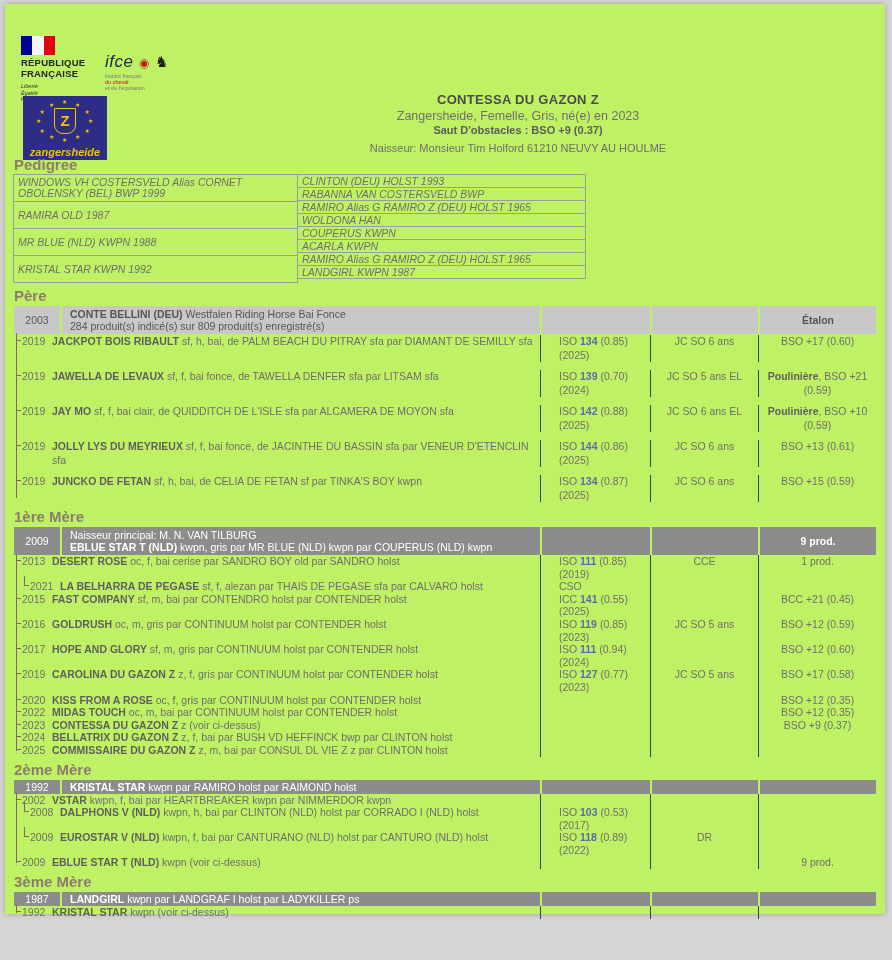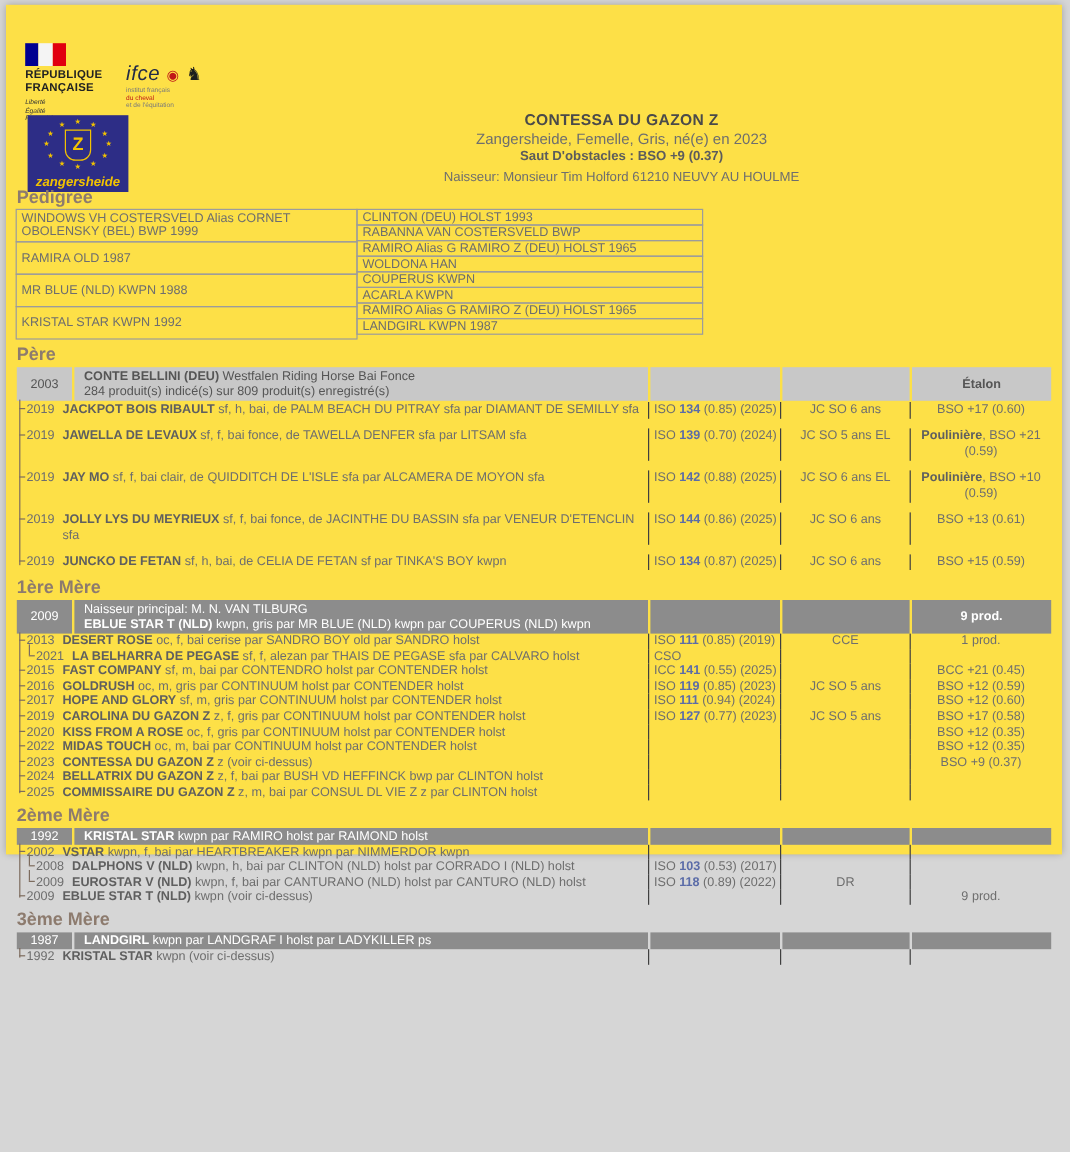--- a/index.html
+++ b/index.html
@@ -2,22 +2,22 @@
 <html><head>
 <meta charset="utf-8">
 <style>
   html,body{margin:0;padding:0;}
   body{
     width:892px;height:960px;background:#d6d6d6;
     font-family:"Liberation Sans","DejaVu Sans",sans-serif;
     position:relative;overflow:hidden;
   }
   #page{
-    position:absolute;left:5px;top:4px;width:880px;height:708px;
-    background:#fde047;box-shadow:0 0 6px rgba(0,0,0,.25);
+    position:absolute;left:5px;top:4px;width:880px;height:910px;
+    background:#bef264;box-shadow:0 0 6px rgba(0,0,0,.25);
     color:#6e6e6e;
   }
   
   #rf-logo{position:absolute;left:16px;top:32px;width:110px;}
   #rf-flag{display:flex;width:34px;height:19px;margin-bottom:3px;}
   #rf-flag div{flex:1;}
   .rf-b{background:#000091;} .rf-w{background:#f4f4f4;} .rf-r{background:#e1000f;}
   #rf-title{font-weight:bold;color:#222;font-size:9.5px;line-height:10.5px;letter-spacing:.2px;}
   #rf-motto{font-style:italic;font-size:5.5px;color:#333;line-height:6.5px;margin-top:4px;}
   #ifce-logo{position:absolute;left:100px;top:48px;}
@@ -40,21 +40,21 @@
   #title-block{position:absolute;left:150px;top:88px;width:726px;text-align:center;}
   #horse-title{font-size:13px;font-weight:bold;color:#4a4a4a;letter-spacing:.3px;}
   #horse-subtitle{font-size:12.5px;color:#6e6e6e;margin-top:2px;}
   #horse-discipline{font-size:11px;color:#5c5c5c;font-weight:bold;margin-top:1px;}
   #horse-breeder{font-size:11px;color:#6e6e6e;margin-top:6px;}
   
   #content{position:absolute;left:9px;top:148px;width:862px;}
   .sec-heading{font-size:15px;font-weight:bold;color:#8d7b6e;margin:4px 0 2px 0;}
   
   #pedigree-table{display:flex;width:860px;font-size:10.5px;line-height:11px;}
-  .ped-col{display:flex;flex-direction:column;}
+  .ped-col{display:flex;flex-direction:column;font-style:italic;}
   .ped-col.c1{width:288px;} .ped-col.c2{width:284px;} .ped-col.c3{width:288px;}
   .ped-cell{border:1px solid #9c9c9c;margin:-1px 0 0 -1px;box-sizing:border-box;
     display:flex;align-items:center;padding:0 4px;color:#6e6e6e;}
   .ped-col.c1 .ped-cell{height:56px;}
   .ped-col.c2 .ped-cell{height:28px;}
   .ped-col.c3 .ped-cell{height:14px;}
   
   .bar{display:flex;font-size:10.5px;margin-top:1px;}
   .bar .b-year{width:46px;text-align:center;display:flex;align-items:center;justify-content:center;}
   .bar .b-main{width:478px;margin-left:2px;padding:2px 0 2px 8px;box-sizing:border-box;}
@@ -63,21 +63,21 @@
   .bar .b-right{width:116px;margin-left:2px;display:flex;align-items:center;justify-content:center;font-weight:bold;}
   .bar.light .b-year,.bar.light .b-main,.bar.light .b-idx,.bar.light .b-disc,.bar.light .b-right{background:#c8c8c8;color:#555;}
   .bar.dark .b-year,.bar.dark .b-main,.bar.dark .b-idx,.bar.dark .b-disc,.bar.dark .b-right{background:#8c8c8c;color:#fff;}
   .bar .b-name{font-weight:bold;}
   .bar.single .b-main{padding:1px 0 1px 8px;}
   .rows{position:relative;}
   .rows::before{content:'';position:absolute;left:2px;top:-1px;bottom:6px;border-left:1.3px solid #7d6c5e;}
   .row{display:flex;font-size:10.5px;line-height:12.6px;}
   .row .cell{box-sizing:border-box;}
   .row .c-desc{width:526px;position:relative;padding-left:38px;}
-  .row .c-idx{width:110px;border-left:1.5px solid #3f3f3f;padding-left:4px;}
+  .row .c-idx{width:110px;border-left:1.5px solid #3f3f3f;padding-left:18px;}
   .row .c-disc{width:108px;border-left:1.5px solid #3f3f3f;text-align:center;}
   .row .c-right{width:118px;border-left:1.5px solid #3f3f3f;text-align:center;}
   .row .tick{position:absolute;left:2px;top:5px;width:5px;border-top:1.3px solid #7d6c5e;}
   .row .r-year{position:absolute;left:8px;}
   .row .r-name{font-weight:bold;color:#5f5f5f;}
   .row.indent .tick{left:10px;}
   .row.indent .r-year{left:16px;}
   .row.indent .c-desc{padding-left:46px;}
   .row.indent .c-desc::before{content:'';position:absolute;left:10px;top:-4px;height:9px;border-left:1.3px solid #7d6c5e;}
   .sec-pere .row{padding:1px 0 7px 0;line-height:13.5px;}

